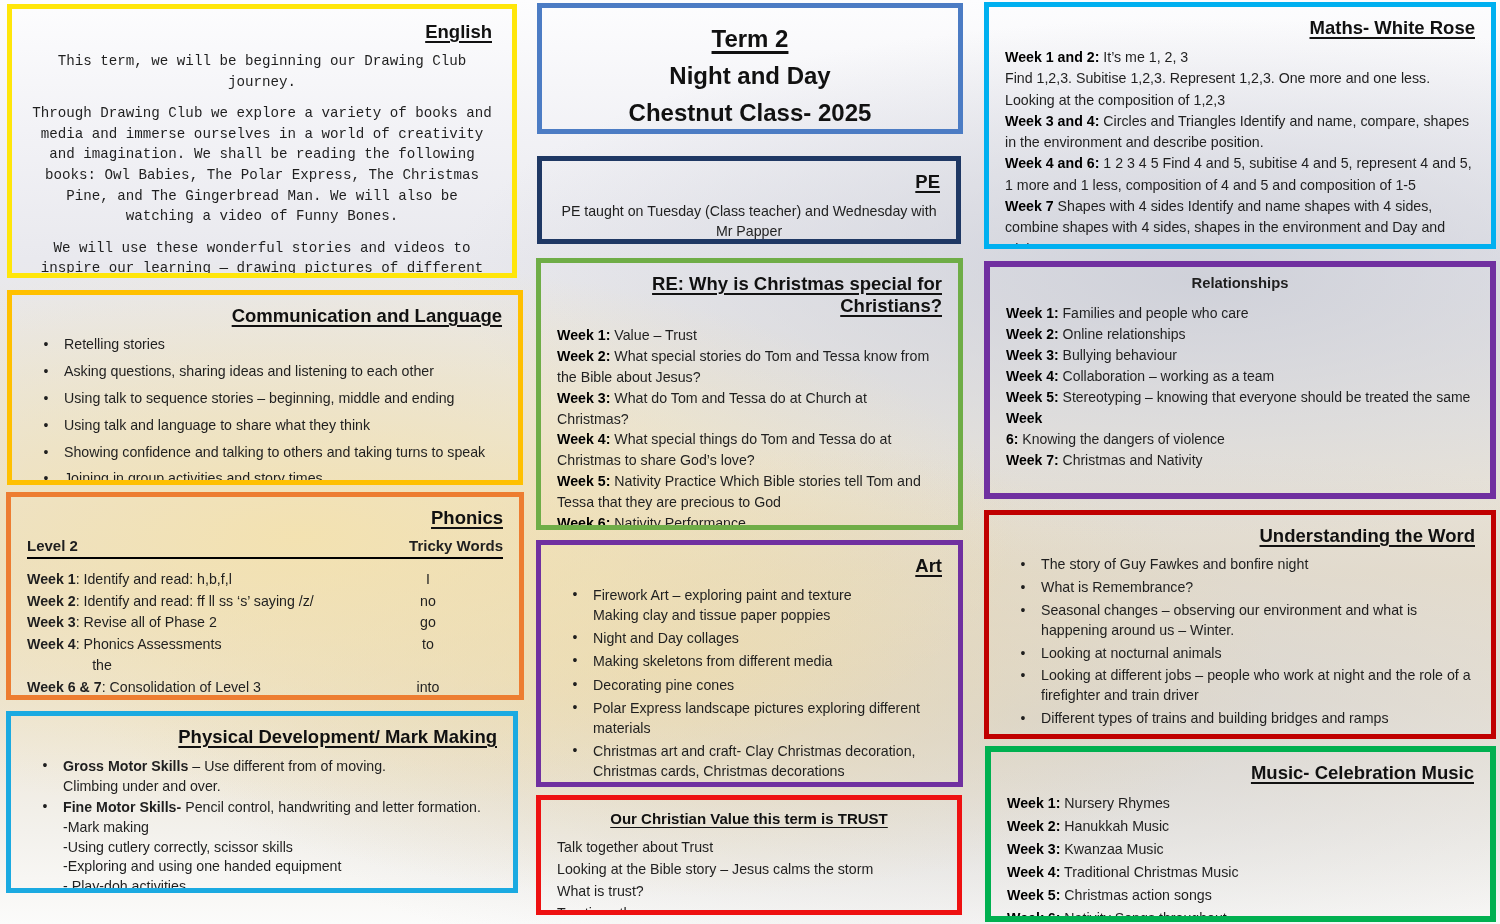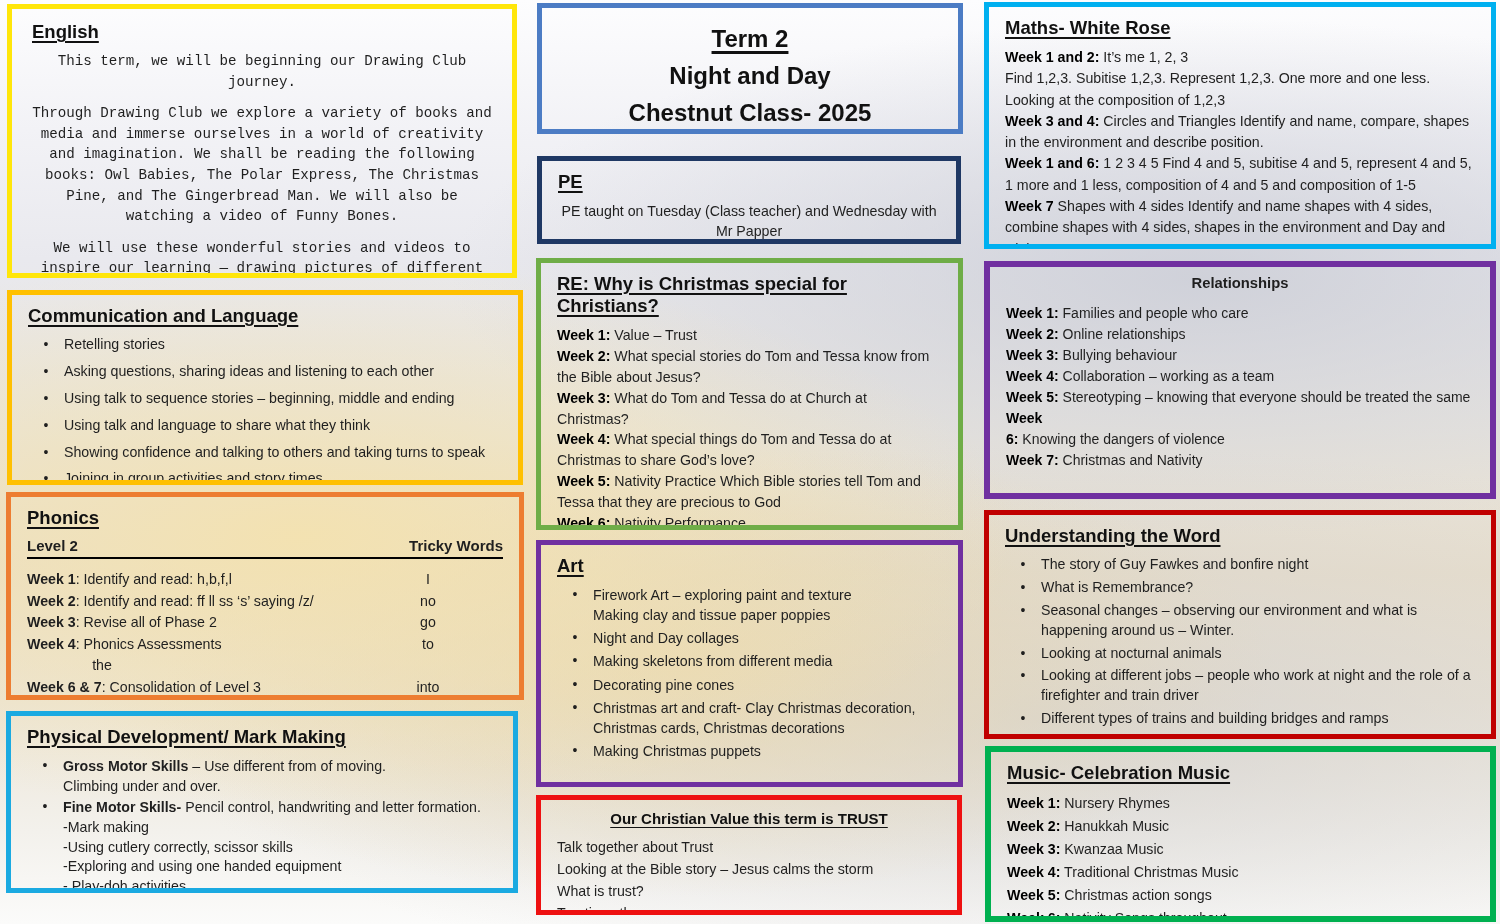--- a/index.html
+++ b/index.html
@@ -8,21 +8,21 @@
     font-family:"Liberation Sans","DejaVu Sans",sans-serif;color:#1f1f1f;
     background:
       radial-gradient(48% 30% at 20% 58%, rgba(244,226,175,0.92) 0%, rgba(244,226,175,0) 100%),
       radial-gradient(40% 25% at 45% 72%, rgba(235,217,172,0.75) 0%, rgba(235,217,172,0) 100%),
       radial-gradient(50% 28% at 80% 30%, rgba(203,205,214,0.85) 0%, rgba(203,205,214,0) 100%),
       radial-gradient(60% 30% at 70% 78%, rgba(208,206,206,0.7) 0%, rgba(208,206,206,0) 100%),
       linear-gradient(180deg,#fdfdfe 0%,#f2f2f6 14%,#e9e9ee 28%,#e8e5df 46%,#e8dfcd 62%,#ece5d6 76%,#f3f1ec 90%,#fbfbfa 100%);
   }
   .box{position:absolute;box-sizing:border-box;border:5px solid #000;background:transparent;
        padding:8px 16px;overflow:hidden;}
-  .box h2{margin:2px 0 8px;text-align:left;font-size:18.5px;font-weight:700;color:#111;
+  .box h2{margin:2px 0 8px;text-align:right;font-size:18.5px;font-weight:700;color:#111;
           text-decoration:underline;text-decoration-thickness:2px;text-underline-offset:3px;}
   .body-txt{font-size:14.2px;line-height:1.42;}
   .center{text-align:center;}
   p.para{margin:0 0 11px;text-align:center;font-size:14.2px;line-height:1.45;font-family:Liberation Mono, monospace;}
   .bul{display:flex;margin:0 0 6px;font-size:14.2px;line-height:1.4;}
   .bul::before{content:"\2022";flex:0 0 36px;text-align:center;font-size:14px;}
   .bul .btxt{flex:1;}
   .wk{font-size:14.2px;line-height:1.5;margin:0;}
   .wk b{color:#000;}
   
@@ -161,41 +161,44 @@
     <div class="bul">
         <span class="btxt">Night and Day collages</span>
       </div>
     <div class="bul">
         <span class="btxt">Making skeletons from different media</span>
       </div>
     <div class="bul">
         <span class="btxt">Decorating pine cones</span>
       </div>
     <div class="bul">
+        <span class="btxt">Polar Express landscape pictures exploring different materials</span>
+      </div>
+    <div class="bul">
         <span class="btxt">Christmas art and craft- Clay Christmas decoration, Christmas cards, Christmas decorations</span>
       </div>
     <div class="bul">
         <span class="btxt">Making Christmas puppets</span>
       </div>
   </section>
 
   <section class="box" id="value-box" style="left: 536px; top: 795px; width: 426px; height: 120px; border-color: rgb(238, 17, 17);">
     <div class="small-title">Our Christian Value this term is TRUST</div>
     <div class="val-line">Talk together about Trust</div>
     <div class="val-line">Looking at the Bible story – Jesus calms the storm</div>
     <div class="val-line">What is trust?</div>
     <div class="val-line">Trusting others</div>
   </section>
 
   <section class="box" id="maths-box" style="left: 984px; top: 2px; width: 512px; height: 247px; border-color: rgb(0, 176, 240);">
     <h2>Maths- White Rose</h2>
     <div class="wk"><b>Week 1 and 2:</b><span>  It’s me 1, 2, 3</span></div>
     <div class="wk"><span>Find 1,2,3. Subitise 1,2,3. Represent 1,2,3. One more and one less. Looking at the composition of 1,2,3</span></div>
     <div class="wk"><b>Week 3 and 4:</b><span> Circles and Triangles Identify and name, compare, shapes in the environment and describe position.</span></div>
-    <div class="wk"><b>Week 1 and 6:</b><span> 1 2 3 4 5 Find 4 and 5, subitise 4 and 5, represent 4 and 5, 1 more and 1 less, composition of 4 and 5 and composition of 1-5</span></div>
+    <div class="wk"><b>Week 4 and 6:</b><span> 1 2 3 4 5 Find 4 and 5, subitise 4 and 5, represent 4 and 5, 1 more and 1 less, composition of 4 and 5 and composition of 1-5</span></div>
     <div class="wk"><b>Week 7</b><span> Shapes with 4 sides Identify and name shapes with 4 sides, combine shapes with 4 sides, shapes in the environment and Day and Night.</span></div>
 
   </section>
 
   <section class="box" id="pshe-box" style="left: 984px; top: 261px; width: 512px; height: 238px; border-width: 6px; border-color: rgb(112, 48, 160);">
     <div class="subtitle">Relationships</div>
     <div class="wk"><b>Week 1:</b><span> Families and people who care</span></div>
     <div class="wk"><b>Week 2:</b><span> Online relationships</span></div>
     <div class="wk"><b>Week 3:</b><span> Bullying behaviour</span></div>
     <div class="wk"><b>Week 4:</b><span> Collaboration – working as a team</span></div>

